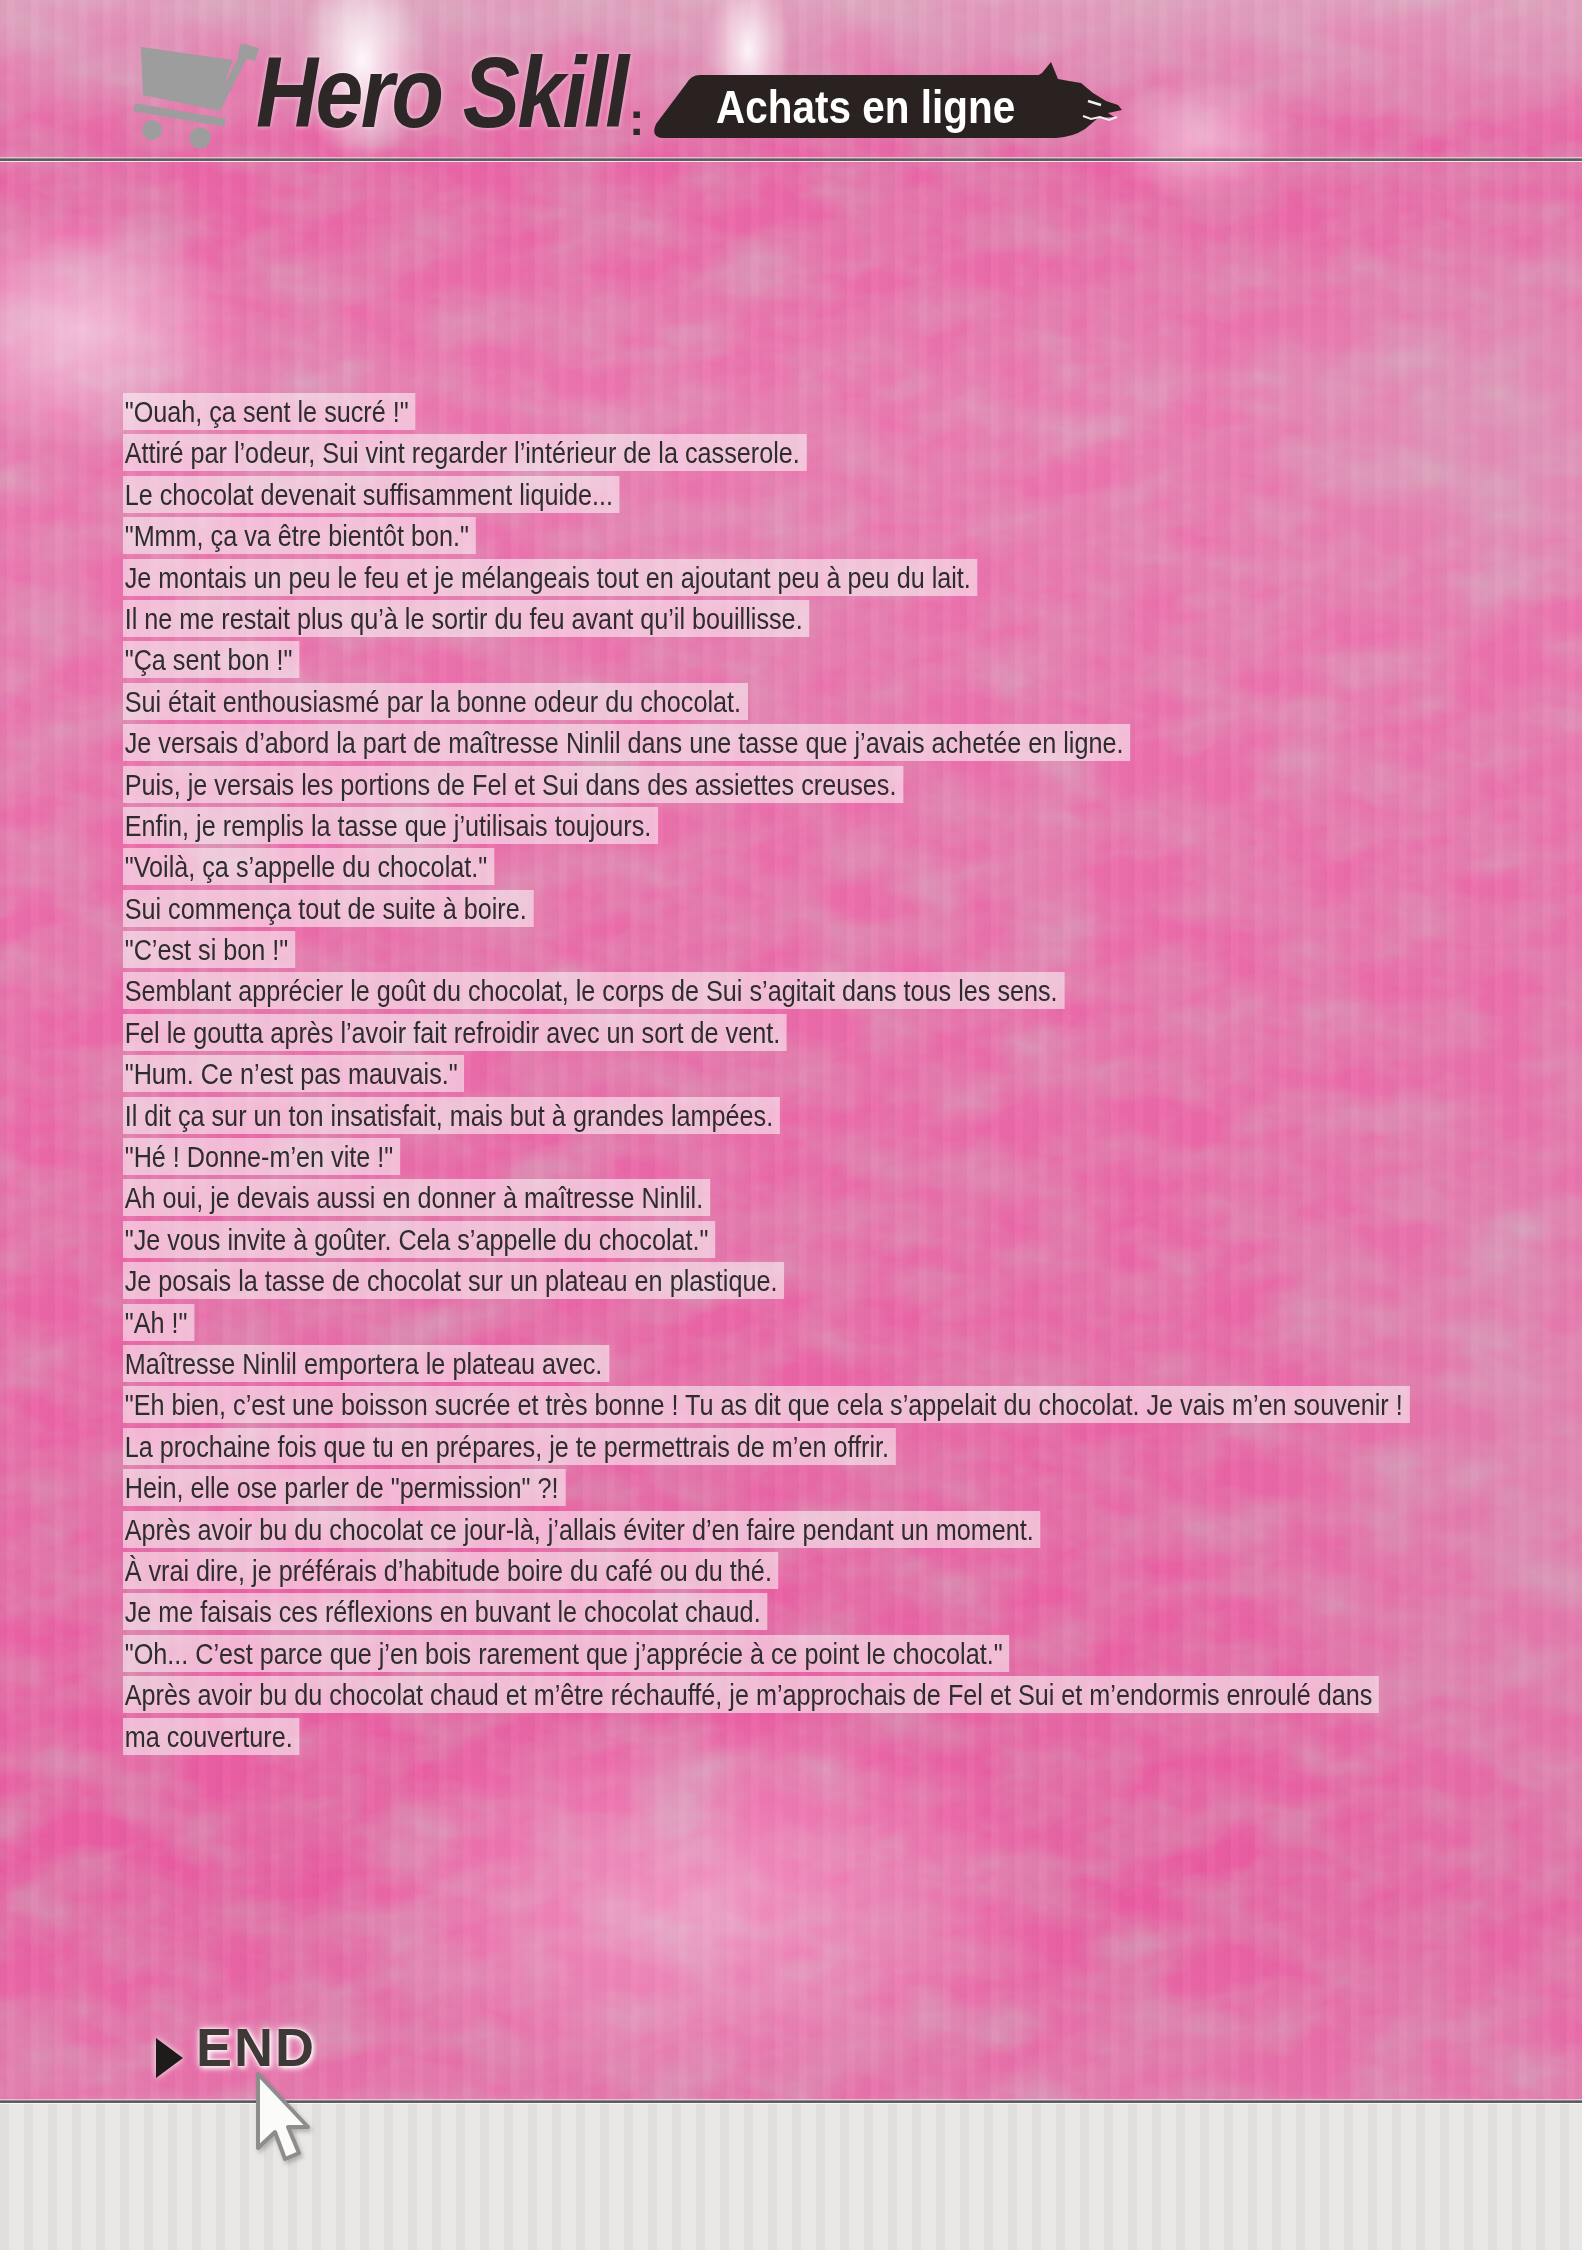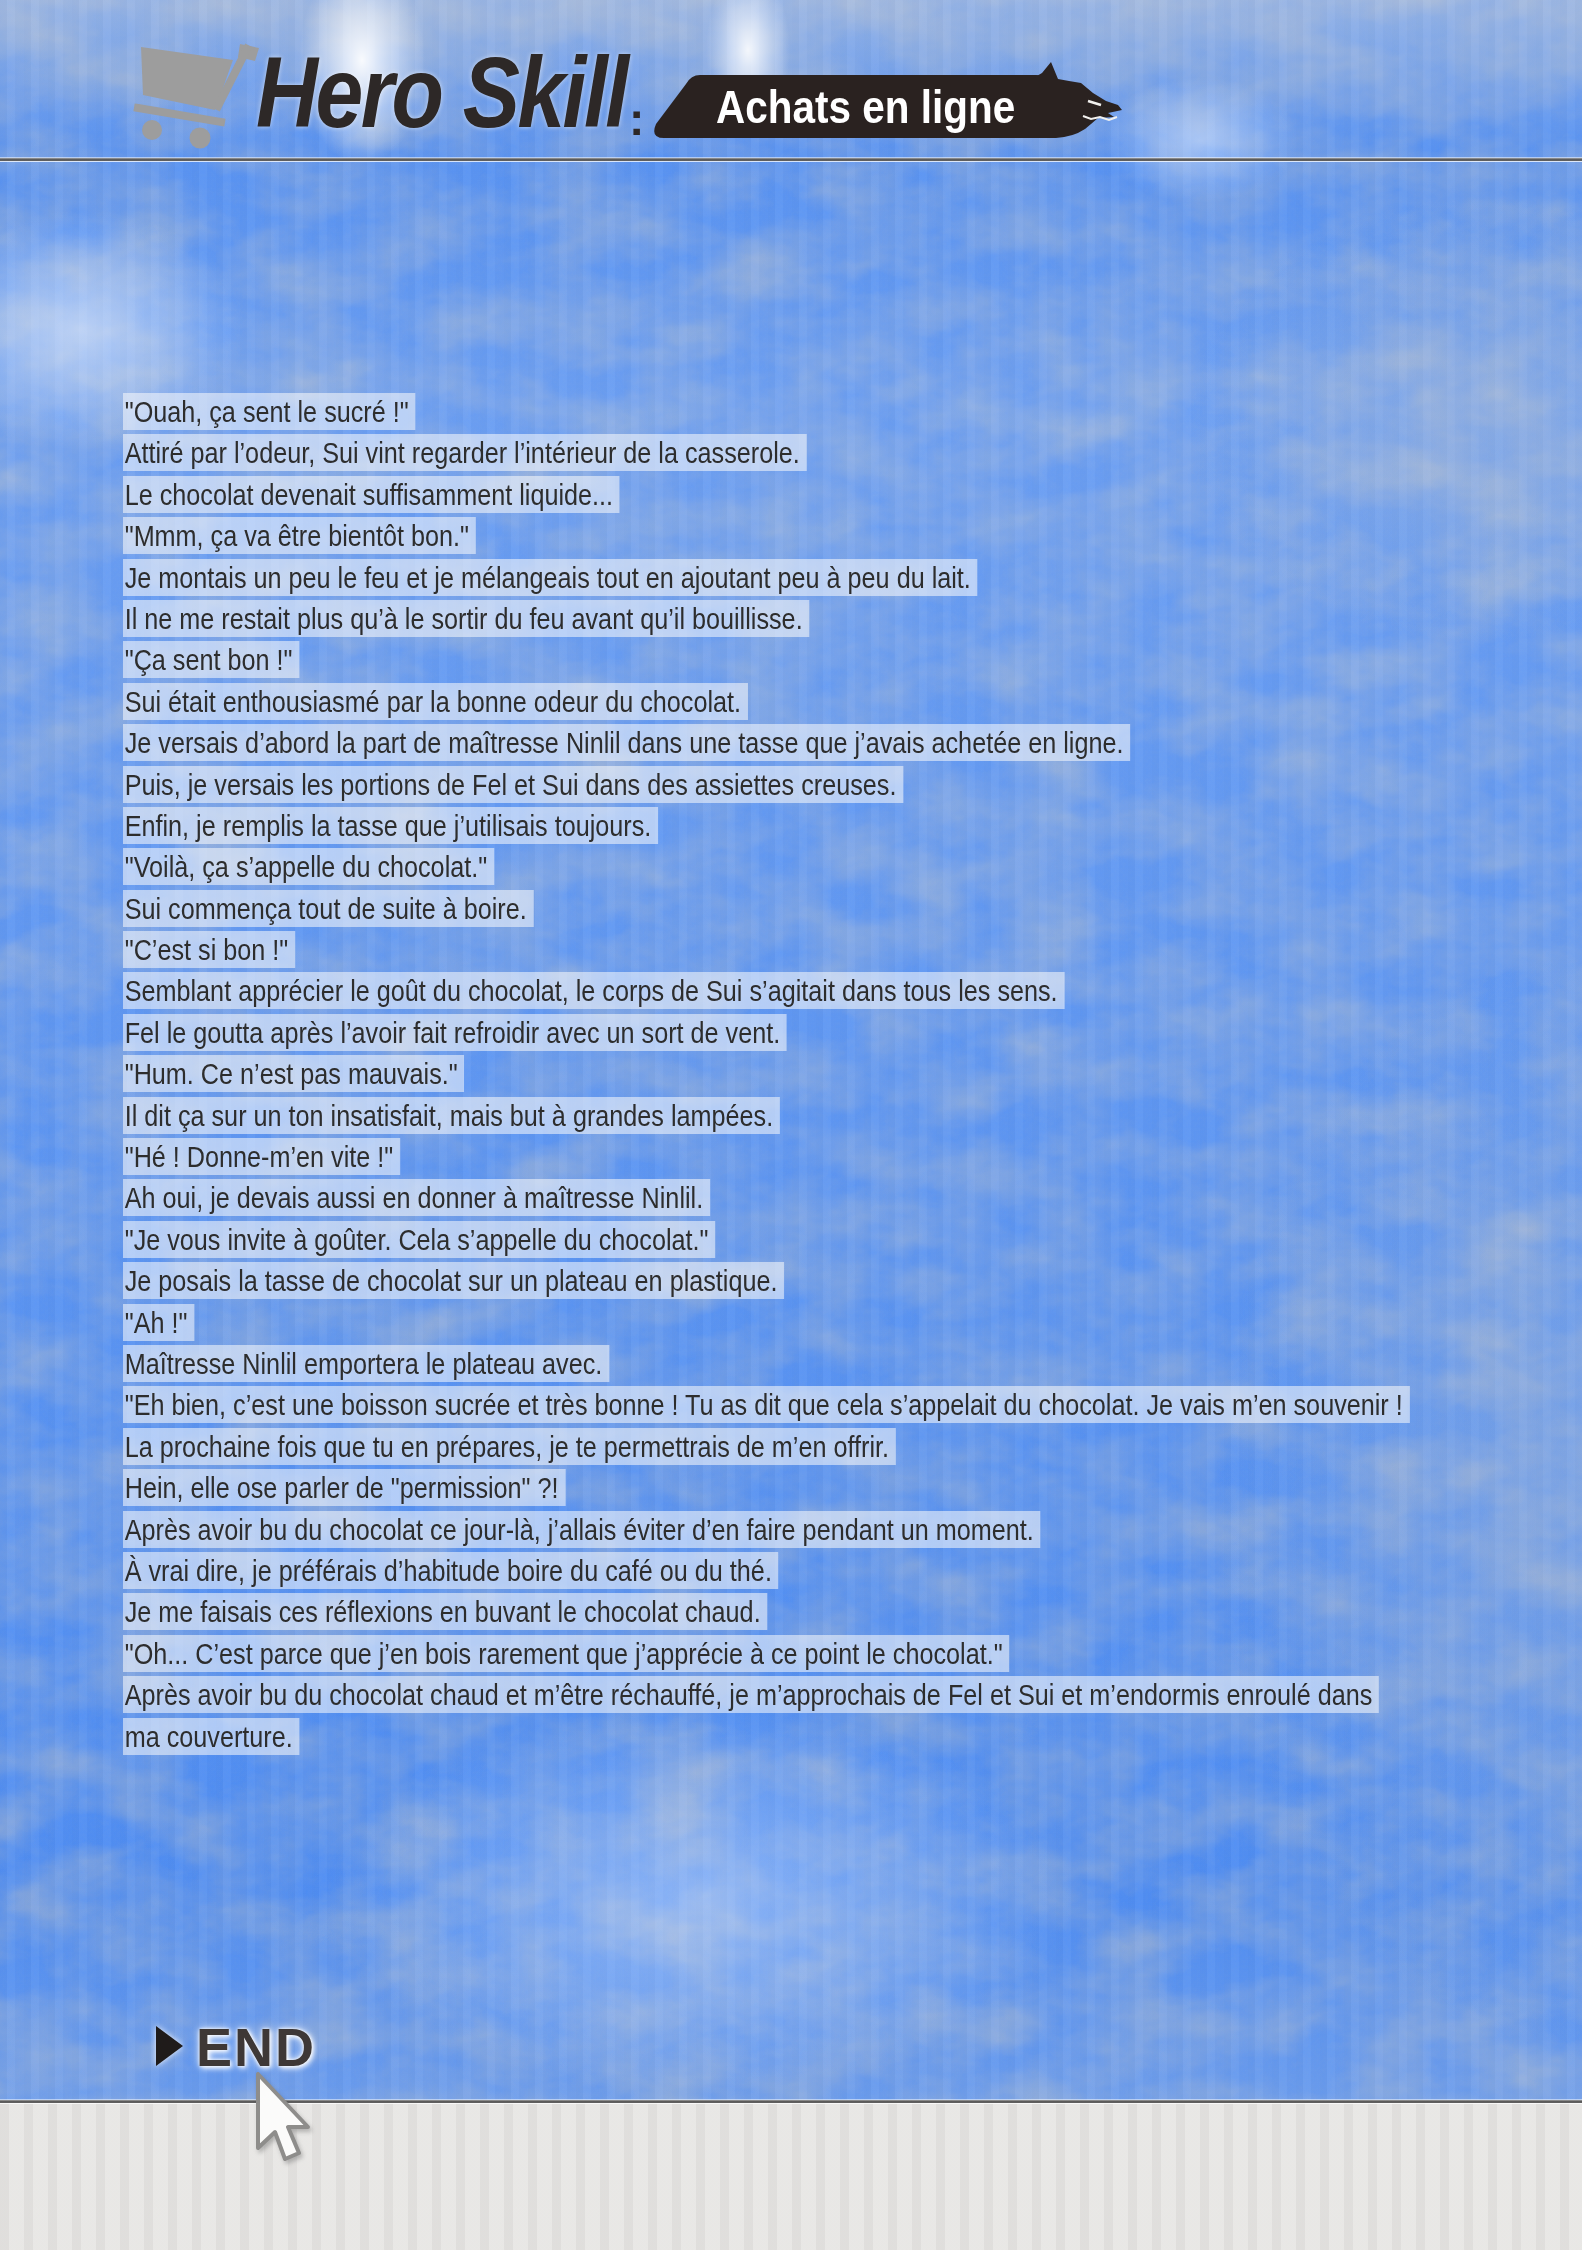--- a/index.html
+++ b/index.html
@@ -1,18 +1,18 @@
 <!DOCTYPE html>
 <html><head>
 <meta charset="utf-8">
 <style>
   html,body{margin:0;padding:0;}
   body{width:1582px;height:2250px;overflow:hidden;background:#ebeae8;
        font-family:"Liberation Sans", sans-serif;}
-  #page{position:relative;width:1582px;height:2250px;overflow:hidden;background:#3b82f6;}
+  #page{position:relative;width:1582px;height:2250px;overflow:hidden;background:#ec4899;}
 
   
   .noise-svg{position:absolute;left:0;top:0;z-index:0;pointer-events:none;}
   .texture{position:absolute;inset:0;z-index:1;pointer-events:none;
     background:
       radial-gradient(90px 150px at 362px 60px, rgba(255,255,255,0.95), rgba(255,255,255,0) 70%),
       radial-gradient(60px 120px at 748px 50px, rgba(255,255,255,0.9), rgba(255,255,255,0) 70%),
       radial-gradient(140px 90px at 1200px 140px, rgba(255,255,255,0.45), rgba(255,255,255,0) 70%),
       radial-gradient(220px 160px at 80px 330px, rgba(255,255,255,0.5), rgba(255,255,255,0) 75%),
       radial-gradient(420px 320px at 1480px 420px, rgba(203,201,198,0.30), rgba(203,201,198,0) 70%),
@@ -48,21 +48,21 @@
       #e7e6e4;}
 
   
   .novel{position:absolute;left:123px;top:391px;z-index:3;}
   .novel p{margin:0;height:41.4px;line-height:41.4px;font-size:30px;
     color:#2d2d2d;white-space:nowrap;letter-spacing:0;
     transform:scaleX(0.84);transform-origin:0 50%;}
   .novel p span{background:rgba(252,252,251,0.55);padding:2px 8px 2px 2px;}
 
   
-  .end-wrap{position:absolute;left:156px;top:2016px;z-index:5;display:flex;align-items:flex-start;}
+  .end-wrap{position:absolute;left:156px;top:2016px;z-index:5;display:flex;align-items:flex-end;}
   .end-arrow{width:0;height:0;margin-top:10px;
     border-left:27px solid #1f1b1a;border-top:20px solid transparent;border-bottom:20px solid transparent;
     filter:drop-shadow(0 0 3px rgba(255,255,255,0.9));}
   .end-text{margin-left:13px;font-size:54px;font-weight:bold;color:#3e3836;letter-spacing:2px;
     text-shadow:0 0 8px rgba(255,255,255,0.95),0 0 3px rgba(255,255,255,0.9),2px 2px 5px rgba(255,255,255,0.85);}
 
   
   .cursor{position:absolute;left:244px;top:2070px;z-index:6;}
 </style>
 </head>

